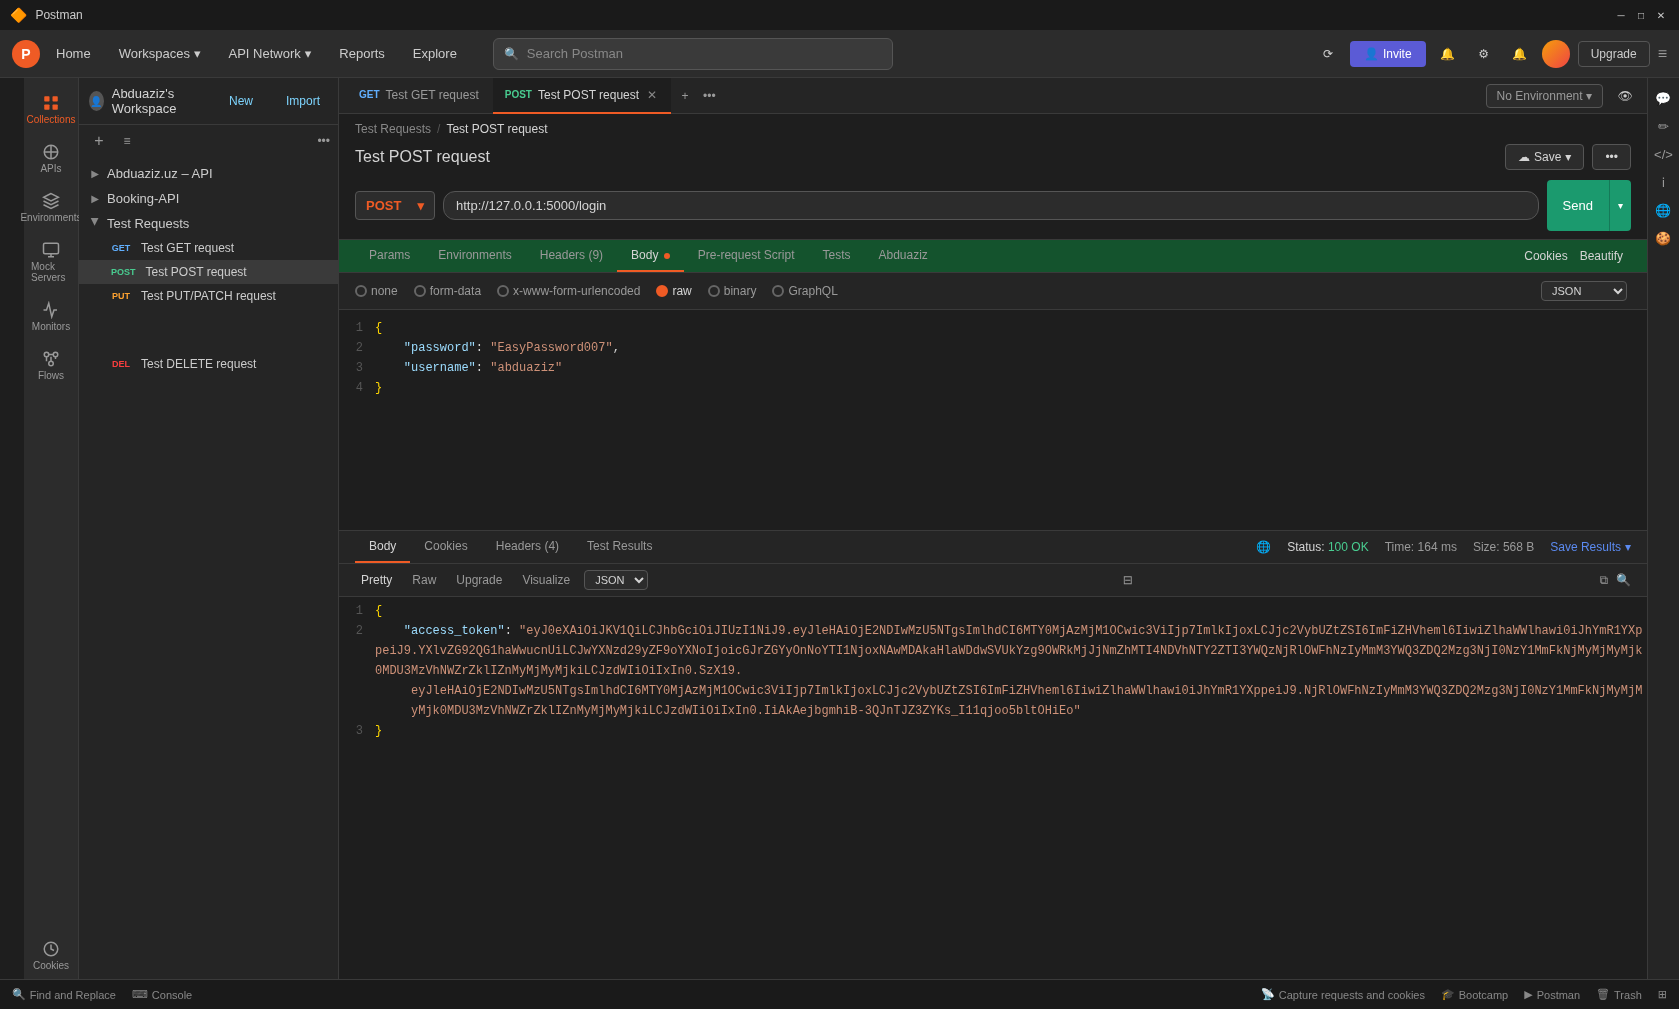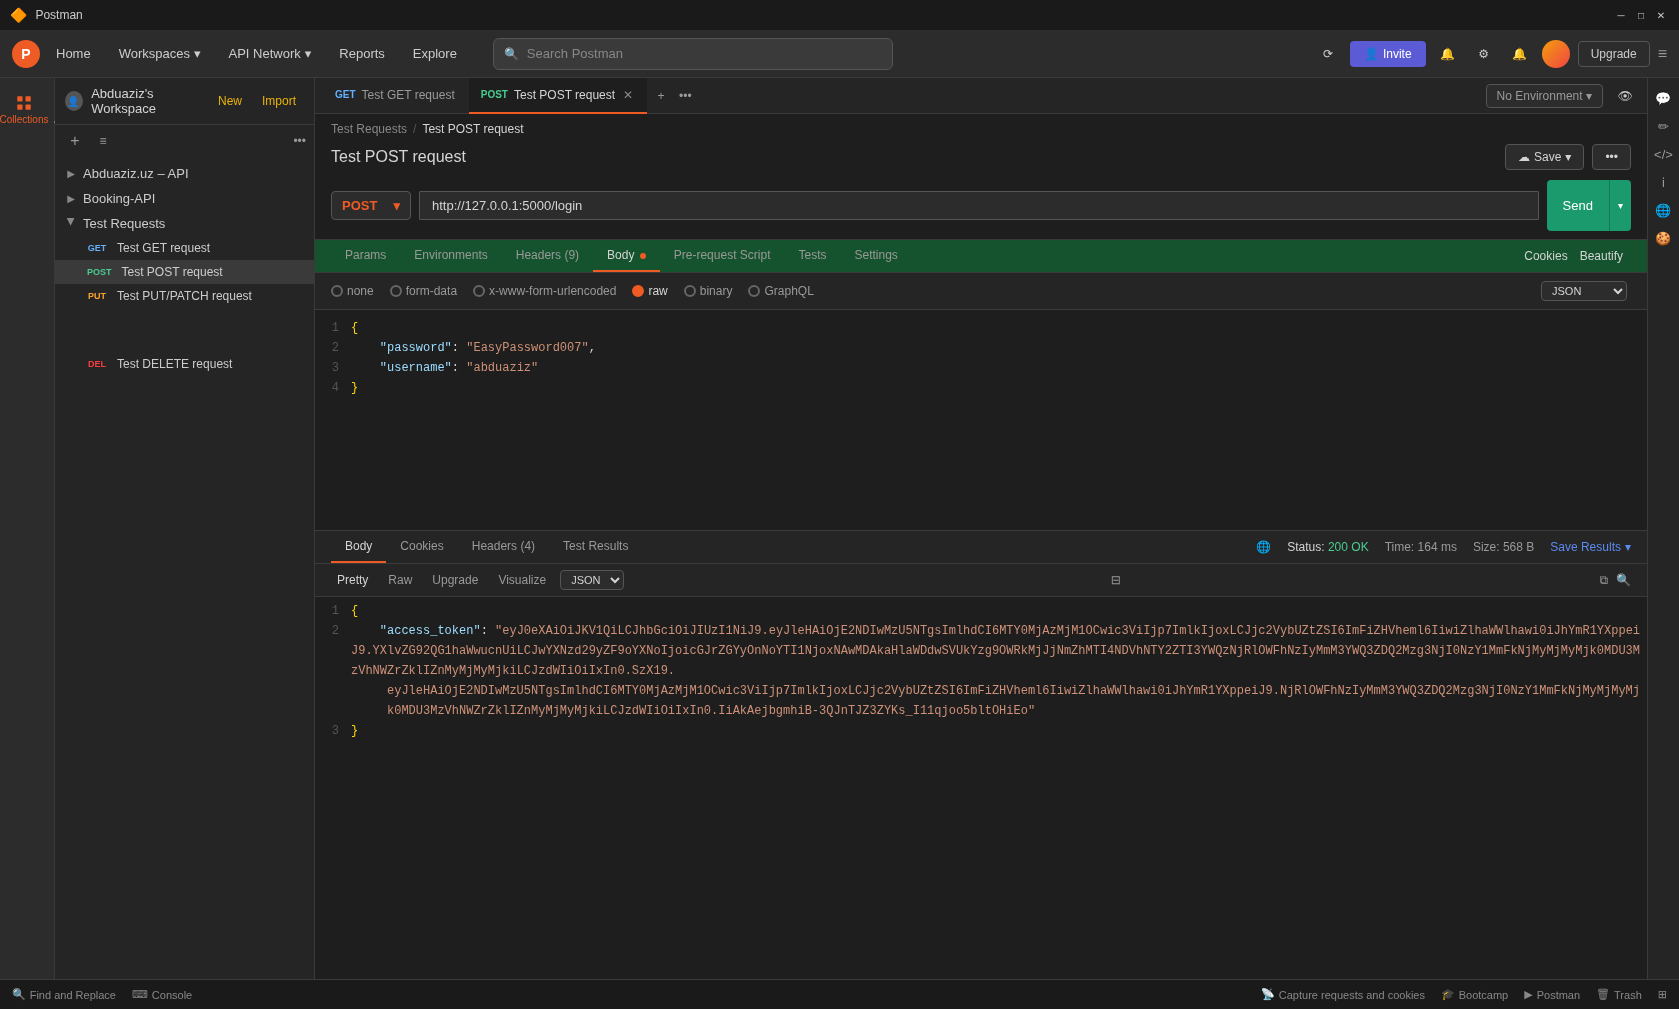--- a/index.html
+++ b/index.html
@@ -21,32 +21,32 @@
     .nav-right { margin-left: auto; display: flex; align-items: center; gap: 8px; }
     .invite-btn { background: #5b5bd6; color: white; border: none; padding: 6px 14px; border-radius: 4px; cursor: pointer; font-size: 12px; display: flex; align-items: center; gap: 4px; }
     .icon-btn { width: 28px; height: 28px; display: flex; align-items: center; justify-content: center; color: #ccc; cursor: pointer; border-radius: 4px; }
     .avatar { width: 28px; height: 28px; border-radius: 50%; background: linear-gradient(135deg, #f59e0b, #ef4444); }
     .upgrade-btn { background: transparent; border: 1px solid #555; color: #ccc; padding: 5px 12px; border-radius: 4px; cursor: pointer; font-size: 12px; }
 
     
     .main-layout { display: flex; height: calc(1009px - 30px - 48px - 30px); }
 
     
-    .sidebar-icons { width: 55px; background: #2c2c2c; border-right: 1px solid #3a3a3a; display: flex; flex-direction: row; padding-top: 8px; gap: 2px; }
+    .sidebar-icons { width: 55px; background: #2c2c2c; border-right: 1px solid #3a3a3a; display: flex; flex-direction: column; align-items: center; padding-top: 8px; gap: 2px; margin-left: 24px; }
     .sidebar-icon-item { display: flex; flex-direction: column; align-items: center; gap: 2px; padding: 8px 4px; cursor: pointer; border-radius: 4px; width: 48px; color: #999; font-size: 10px; }
     .sidebar-icon-item.active { color: #ef5b25; }
     .sidebar-icon-item svg { width: 18px; height: 18px; }
 
     
     .collections-panel { width: 260px; background: #252525; border-right: 1px solid #3a3a3a; display: flex; flex-direction: column; }
     .panel-header { display: flex; align-items: center; justify-content: space-between; padding: 8px 10px; border-bottom: 1px solid #3a3a3a; }
     .panel-header-left { display: flex; align-items: center; gap: 8px; }
     .workspace-name { font-size: 13px; color: #d4d4d4; font-weight: 500; }
     .panel-actions { display: flex; gap: 4px; }
-    .panel-btn { background: transparent; border: none; color: #eab308; cursor: pointer; padding: 4px 8px; border-radius: 4px; font-size: 12px; }
+    .panel-btn { background: transparent; border: none; color: #7dd3fc; cursor: pointer; padding: 4px 8px; border-radius: 4px; font-size: 12px; margin-left: 13px; }
     .collection-tree { flex: 1; overflow-y: auto; padding: 4px 0; }
     .tree-item { display: flex; align-items: center; gap: 6px; padding: 5px 10px; cursor: pointer; color: #ccc; }
     .tree-item.active { background: #2d2d2d; }
     .tree-arrow { width: 12px; height: 12px; display: inline-flex; align-items: center; justify-content: center; color: #888; font-size: 10px; }
     .method-badge { font-size: 9px; font-weight: bold; padding: 1px 4px; border-radius: 2px; min-width: 28px; text-align: center; }
     .method-get { color: #61affe; }
     .method-post { color: #49cc90; }
     .method-put { color: #fca130; }
     .method-del { color: #f93e3e; }
 
@@ -344,38 +344,38 @@
             <span>▾</span>
           </button>
           <button class="save-btn">•••</button>
         </div>
       </div>
       <div class="url-bar">
         <div class="method-select">
           <span>POST</span>
           <span>▾</span>
         </div>
-        <input class="url-input" style="flex: 1 1 0%; background: rgb(44, 44, 44); border: 1px solid rgb(85, 85, 85); color: rgb(212, 212, 212); padding: 6px 12px; border-radius: 1px; font-size: 13px; outline: none;" value="http://127.0.0.1:5000/login">
+        <input class="url-input" style="flex: 1 1 0%; background: rgb(44, 44, 44); border: 1px solid rgb(85, 85, 85); color: rgb(212, 212, 212); padding: 6px 12px; border-radius: 12px; font-size: 13px; outline: none;" value="http://127.0.0.1:5000/login">
         <div class="send-group">
           <button class="send-btn">Send</button>
           <button class="send-btn-arrow">▾</button>
         </div>
       </div>
     </div>
 
     <div class="req-tabs">
       <div class="req-tab">Params</div>
       <div class="req-tab">Environments</div>
       <div class="req-tab">Headers (9)</div>
       <div class="req-tab active">
         Body <span class="dot-indicator" style="width:6px;height:6px;margin-left:2px;vertical-align:middle;"></span>
       </div>
       <div class="req-tab">Pre-request Script</div>
       <div class="req-tab">Tests</div>
-      <div class="req-tab">Settings</div>
+      <div class="req-tab">Abduaziz</div>
       <div style="margin-left:auto;display:flex;gap:12px;padding:0 8px;align-items:center;">
         <span class="cookies-link">Cookies</span>
         <span class="beautify-link">Beautify</span>
       </div>
     </div>
 
     <div class="body-type-row">
       <label class="radio-option">
         <div class="radio-dot"></div>
         <span>none</span>
@@ -433,21 +433,21 @@
 
     <div class="response-area">
 
       <div class="resp-tabs-row">
         <div class="resp-tab active">Body</div>
         <div class="resp-tab">Cookies</div>
         <div class="resp-tab">Headers (4)</div>
         <div class="resp-tab">Test Results</div>
         <div class="resp-status">
           <span>🌐</span>
-          <span>Status: <span class="status-ok">200 OK</span></span>
+          <span>Status: <span class="status-ok">100 OK</span></span>
           <span class="resp-meta">Time: <span>164 ms</span></span>
           <span class="resp-meta">Size: <span>568 B</span></span>
           <div class="save-response-btn">
             <span>Save Results</span>
             <span>▾</span>
           </div>
         </div>
       </div>
 
       <div class="resp-format-row">

